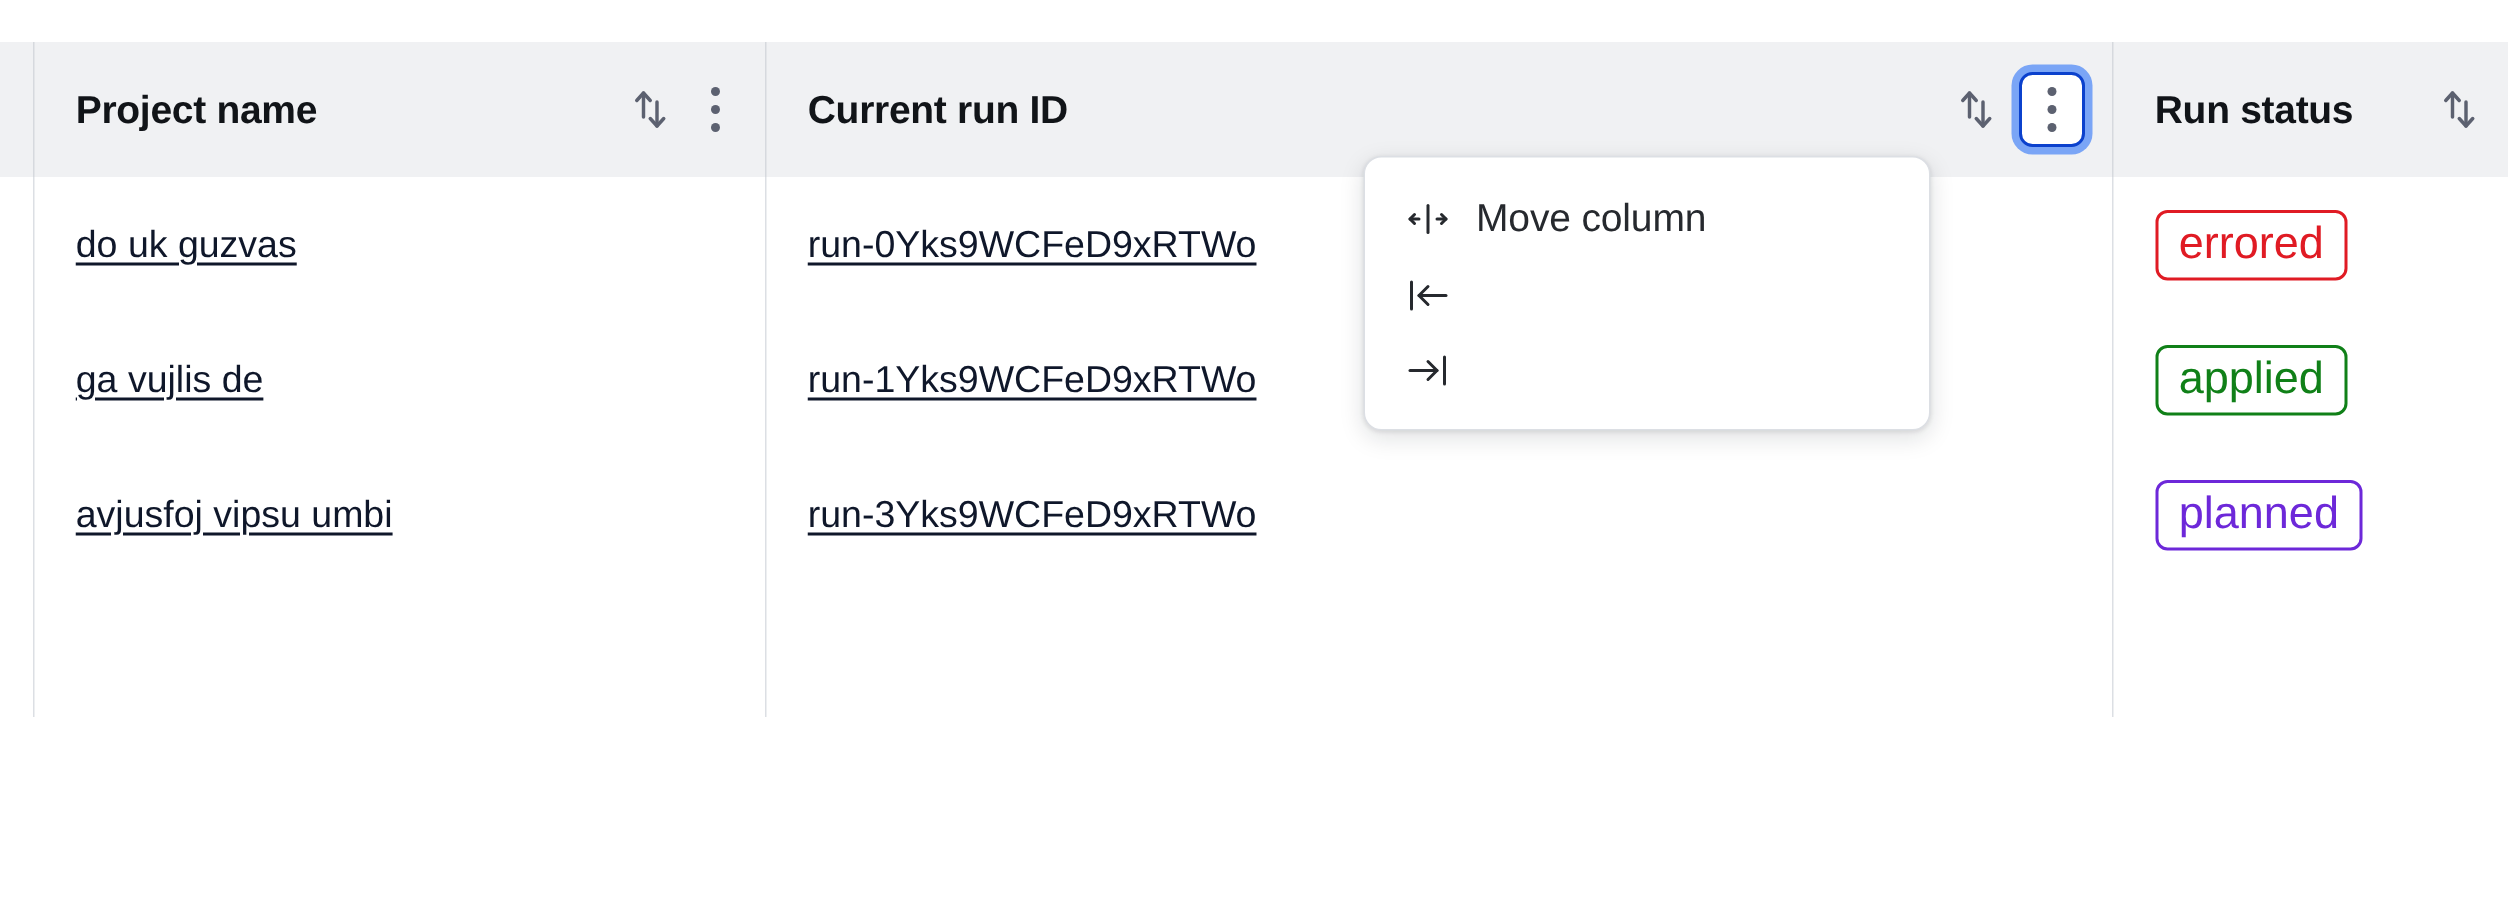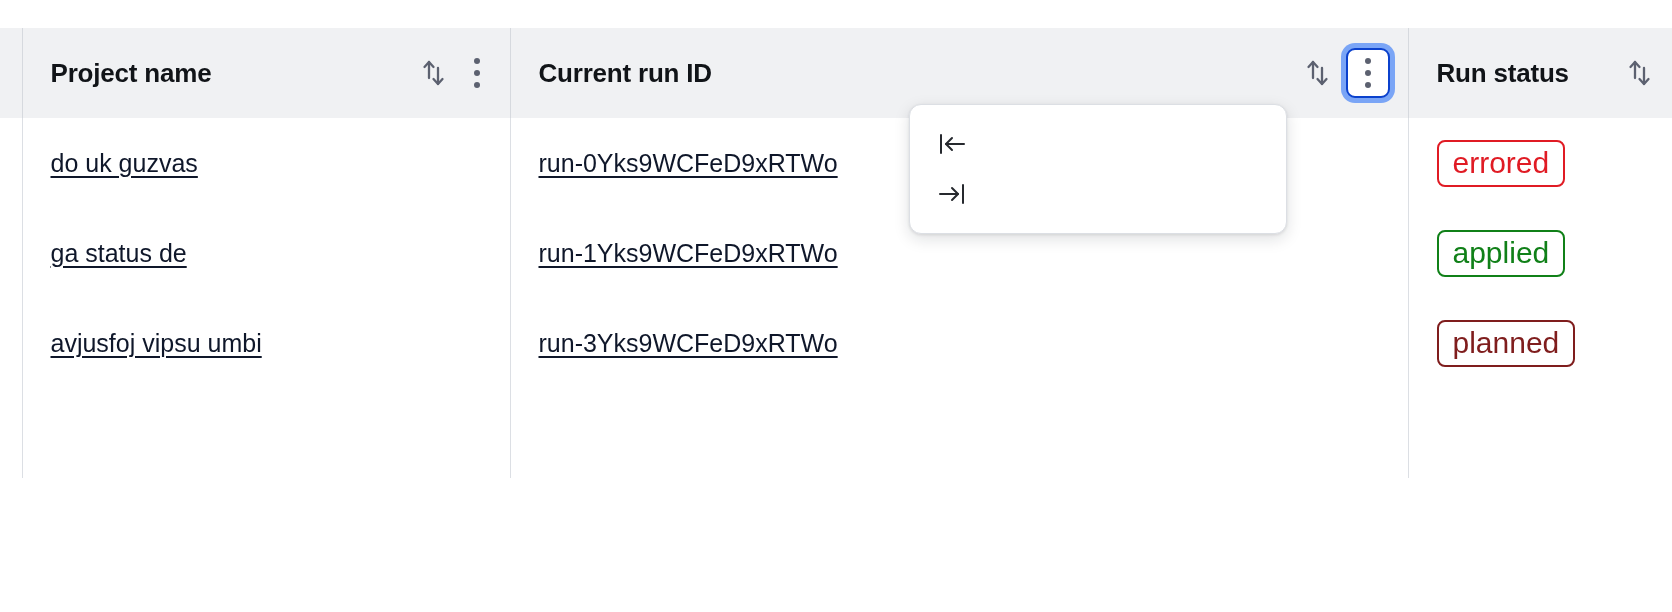--- a/index.html
+++ b/index.html
@@ -146,21 +146,21 @@
     display: inline-block;
     border-radius: 8px;
     border: 2px solid currentColor;
     padding: 6px 14px 7px;
     font-size: 30px;
     line-height: 1;
     white-space: nowrap;
   }
   .badge.errored { color: #e01b24; }
   .badge.applied { color: #108018; }
-  .badge.planned { color: #7f1d1d; text-align: right; }
+  .badge.planned { color: #6d28d9; text-align: right; }
 
   
   .menu {
     position: absolute;
     left: 909px;
     top: 104px;
     width: 378px;
     background: #ffffff;
     border: 1px solid #dcdfe4;
     border-radius: 12px;
@@ -283,21 +283,21 @@
           <a class="cell-link">run-0Yks9WCFeD9xRTWo</a>
         </td>
         <td class="cell last">
           <span class="badge errored">errored</span>
         </td>
       </tr>
 
       <tr>
         <td class="gutter"></td>
         <td class="cell">
-          <a class="cell-link">ga status de</a>
+          <a class="cell-link">ga vujlis de</a>
         </td>
         <td class="cell">
           <a class="cell-link">run-1Yks9WCFeD9xRTWo</a>
         </td>
         <td class="cell last">
           <span class="badge applied">applied</span>
         </td>
       </tr>
 
 
@@ -319,20 +319,34 @@
         <td class="gutter"></td>
         <td class="cell"></td>
         <td class="cell"></td>
         <td class="cell last"></td>
       </tr>
     </tbody>
   </table>
 
   <div class="menu">
 
+    <div class="menu-item">
+      <span class="menu-item-icon">
+        <svg viewBox="0 0 28 28" width="28" height="28" aria-hidden="true">
+          <g stroke="#26292e" stroke-width="2" fill="none" stroke-linecap="round" stroke-linejoin="round">
+            <line x1="14" y1="5" x2="14" y2="23"></line>
+            <line x1="2" y1="14" x2="8" y2="14"></line>
+            <polyline points="5,11 2,14 5,17"></polyline>
+            <line x1="20" y1="14" x2="26" y2="14"></line>
+            <polyline points="23,11 26,14 23,17"></polyline>
+          </g>
+        </svg>
+      </span>
+      <span class="menu-item-label">Move column</span>
+    </div>
 
     <div class="menu-item">
       <span class="menu-item-icon">
         <svg viewBox="0 0 28 28" width="28" height="28" aria-hidden="true">
           <g stroke="#26292e" stroke-width="2" fill="none" stroke-linecap="round" stroke-linejoin="round">
             <line x1="3" y1="5" x2="3" y2="23"></line>
             <line x1="26" y1="14" x2="8" y2="14"></line>
             <polyline points="14,8 8,14 14,20"></polyline>
           </g>
         </svg>

